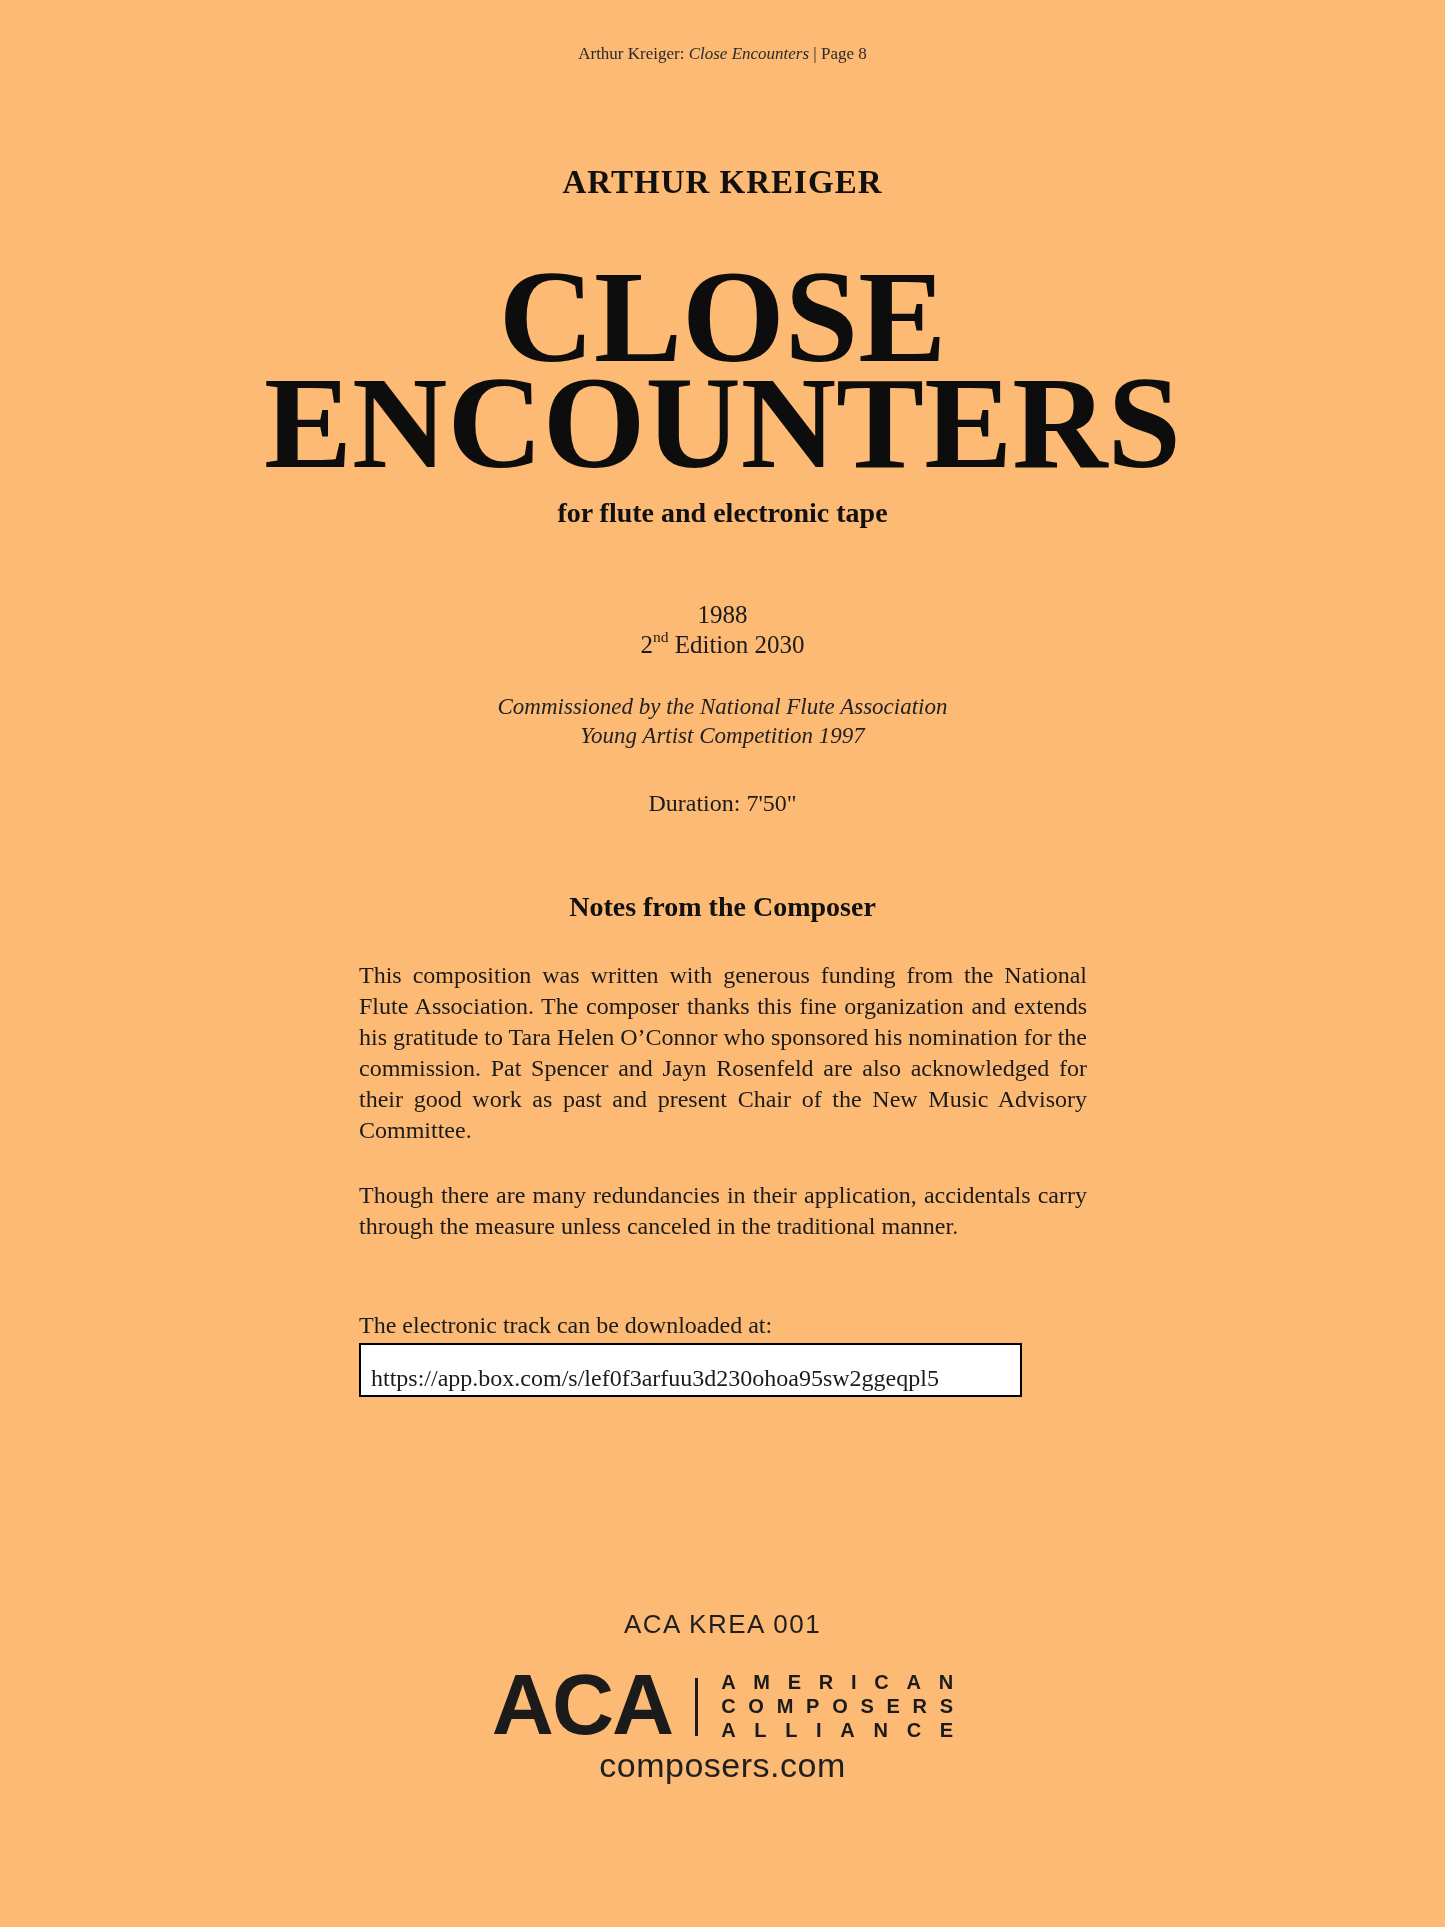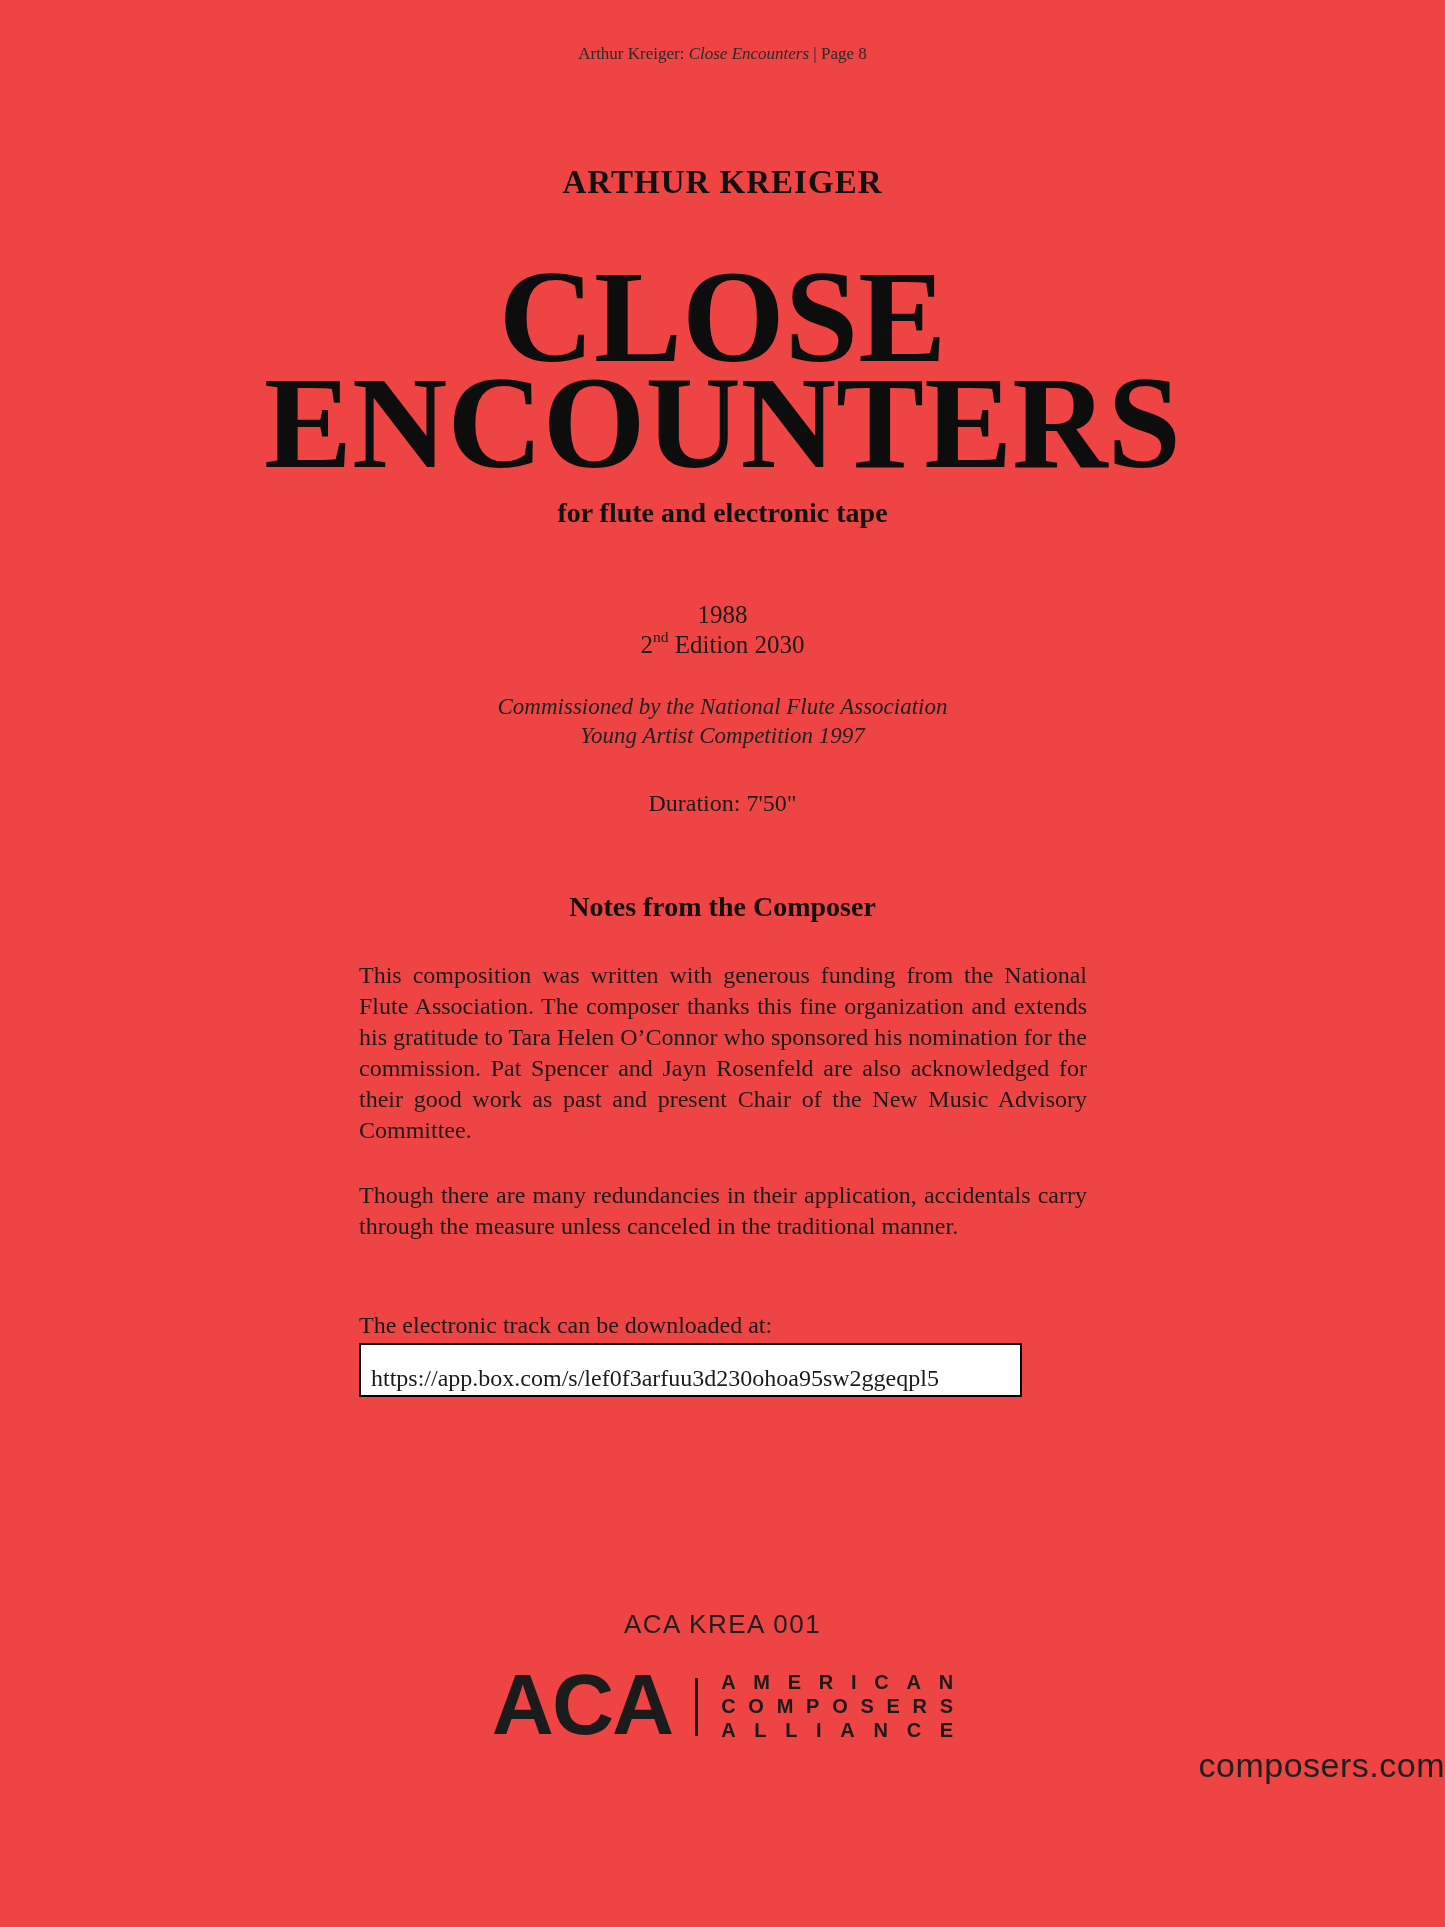--- a/index.html
+++ b/index.html
@@ -1,19 +1,19 @@
 <!DOCTYPE html>
 <html><head>
 <meta charset="utf-8">
 <style>
   html,body{margin:0;padding:0;background:#e8e8e8;}
   .page{
     position:relative;
     width:1445px;height:1927px;
-    background:#ef4444;
+    background:#fdba74;
     margin:0 auto;
     overflow:hidden;
     font-family:"Liberation Serif", serif;
     color:#1b1b1b;
   }
   .centered{position:absolute;left:0;width:100%;text-align:center;}
 
   .running-header{top:44px;font-size:17px;line-height:20px;color:#2a2a2a;}
   .running-header .it{font-style:italic;}
 
@@ -67,21 +67,21 @@
   .logo-name{padding-top:4px;}
   .logo-line{
     display:flex;justify-content:space-between;
     width:232px;
     font-size:20px;line-height:24px;font-weight:bold;
   }
 
   .website{
     top:1745px;
     font-family:"Liberation Sans", sans-serif;
-    font-size:34px;line-height:40px;letter-spacing:0.5px;color:#1f1f1f;text-align:right;
+    font-size:34px;line-height:40px;letter-spacing:0.5px;color:#1f1f1f;
   }
 </style>
 </head>
 <body>
 
 <div class="page">
 
   <div class="centered running-header">
     <span>Arthur Kreiger: </span><span class="it">Close Encounters</span><span> | Page 8</span>
   </div>

